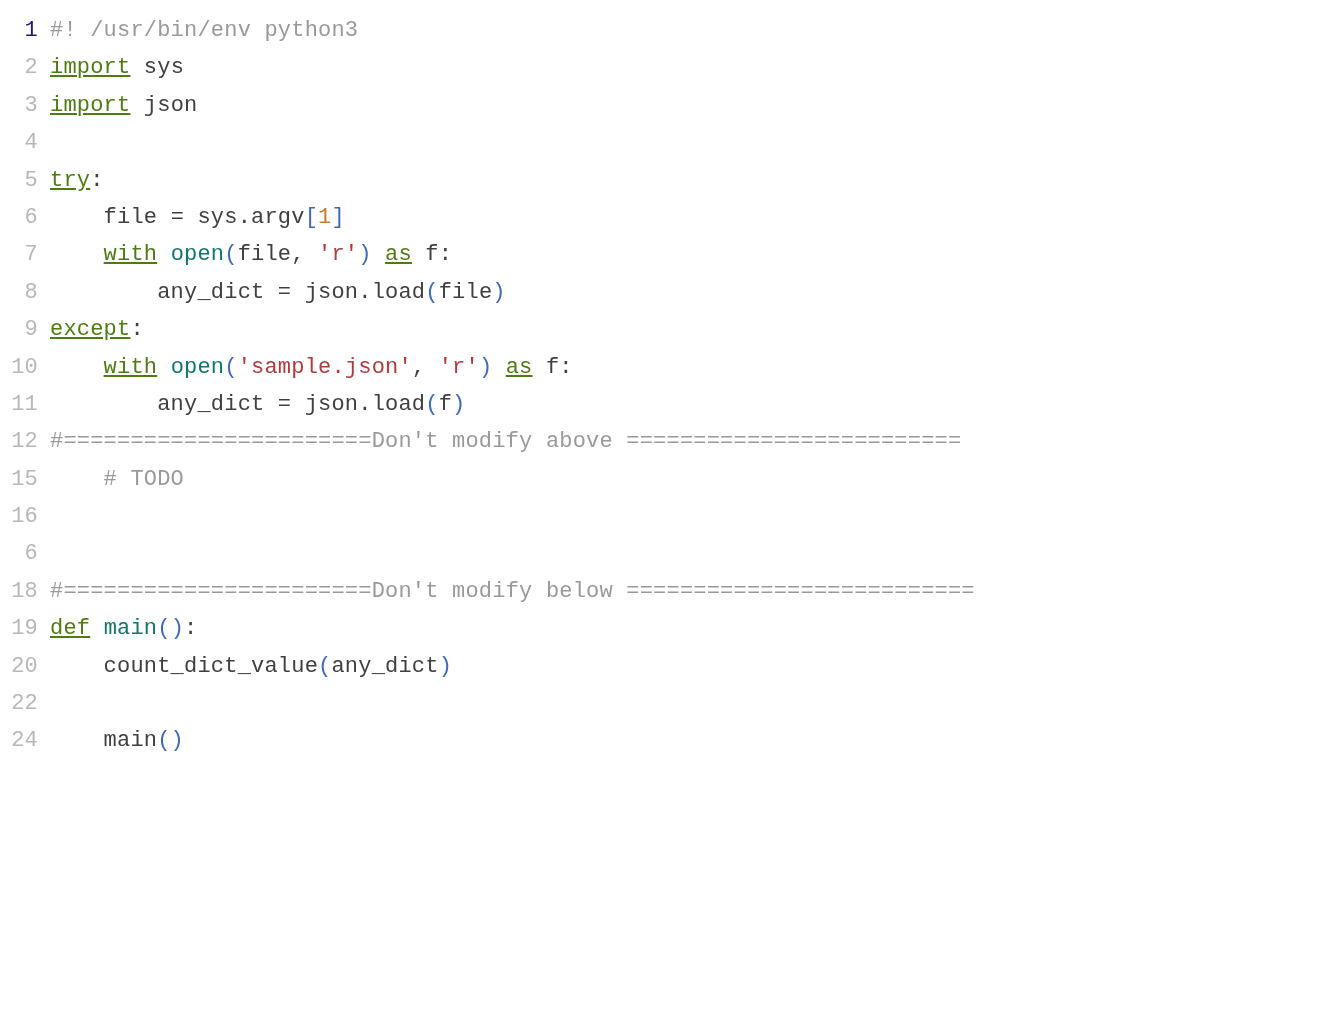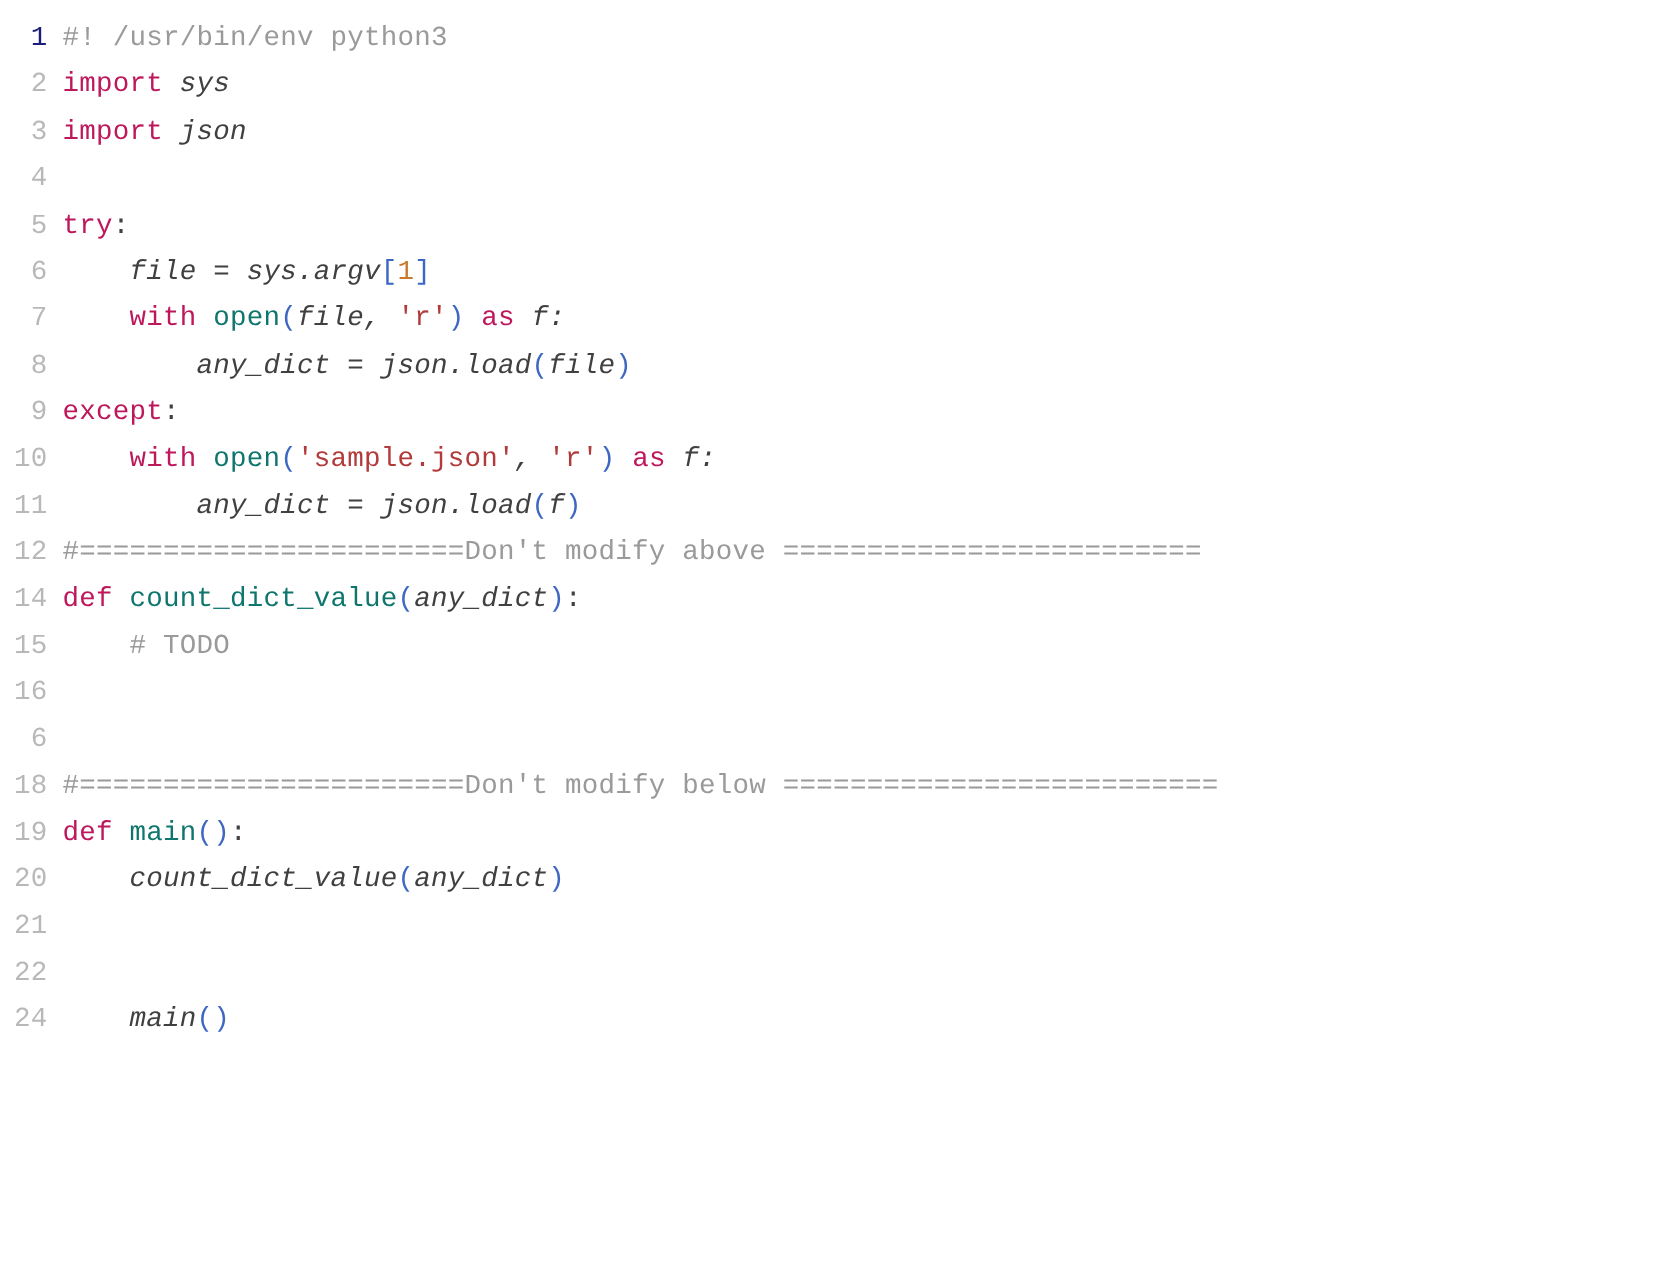--- a/index.html
+++ b/index.html
@@ -18,23 +18,23 @@
       width:50px;
       text-align:right;
       padding-right:12px;
       color:#b8b8b8;
       user-select:none;
       flex:0 0 50px;
     }
     .gutter.current { color:#1c1c7a; }
     .src { flex:1; white-space:pre; }
     .tok-comment { color:#9a9a9a; }
-    .tok-keyword { color:#be185d; }
+    .tok-keyword { color:#4d7c0f;text-decoration:underline; }
     .tok-builtin { color:#0f766e; }
-    .tok-ident   { color:#404040;font-style:italic; }
+    .tok-ident   { color:#404040; }
     .tok-paren   { color:#3d67c2; }
     .tok-bracket { color:#3d67c2; }
     .tok-num     { color:#c97b2c; }
     .tok-str     { color:#b23a3a; }
     .tok-punct   { color:#404040; }
   </style>
 </head>
 <body>
 
 <div class="code-block" id="code">
@@ -43,23 +43,21 @@
     <div class="line"><span class="gutter">3</span><span class="src"><span class="tok-keyword">import</span><span class="tok-ident"> json</span></span></div>
     <div class="line"><span class="gutter">4</span><span class="src"></span></div>
     <div class="line"><span class="gutter">5</span><span class="src"><span class="tok-keyword">try</span><span class="tok-punct">:</span></span></div>
     <div class="line"><span class="gutter">6</span><span class="src"><span class="tok-ident">    file </span><span class="tok-punct">=</span><span class="tok-ident"> sys.argv</span><span class="tok-bracket">[</span><span class="tok-num">1</span><span class="tok-bracket">]</span></span></div>
     <div class="line"><span class="gutter">7</span><span class="src"><span class="tok-ident">    </span><span class="tok-keyword">with</span><span class="tok-ident"> </span><span class="tok-builtin">open</span><span class="tok-paren">(</span><span class="tok-ident">file, </span><span class="tok-str">'r'</span><span class="tok-paren">)</span><span class="tok-ident"> </span><span class="tok-keyword">as</span><span class="tok-ident"> f:</span></span></div>
     <div class="line"><span class="gutter">8</span><span class="src"><span class="tok-ident">        any_dict </span><span class="tok-punct">=</span><span class="tok-ident"> json.load</span><span class="tok-paren">(</span><span class="tok-ident">file</span><span class="tok-paren">)</span></span></div>
     <div class="line"><span class="gutter">9</span><span class="src"><span class="tok-keyword">except</span><span class="tok-punct">:</span></span></div>
     <div class="line"><span class="gutter">10</span><span class="src"><span class="tok-ident">    </span><span class="tok-keyword">with</span><span class="tok-ident"> </span><span class="tok-builtin">open</span><span class="tok-paren">(</span><span class="tok-str">'sample.json'</span><span class="tok-ident">, </span><span class="tok-str">'r'</span><span class="tok-paren">)</span><span class="tok-ident"> </span><span class="tok-keyword">as</span><span class="tok-ident"> f:</span></span></div>
     <div class="line"><span class="gutter">11</span><span class="src"><span class="tok-ident">        any_dict </span><span class="tok-punct">=</span><span class="tok-ident"> json.load</span><span class="tok-paren">(</span><span class="tok-ident">f</span><span class="tok-paren">)</span></span></div>
     <div class="line"><span class="gutter">12</span><span class="src"><span class="tok-comment">#=======================Don't modify above =========================</span></span></div>
-    <div class="line"><span class="gutter">14</span><span class="src"><span class="tok-keyword">def</span><span class="tok-ident"> </span><span class="tok-builtin">count_dict_value</span><span class="tok-paren">(</span><span class="tok-ident">any_dict</span><span class="tok-paren">)</span><span class="tok-punct">:</span></span></div>
     <div class="line"><span class="gutter">15</span><span class="src"><span class="tok-ident">    </span><span class="tok-comment"># TODO</span></span></div>
     <div class="line"><span class="gutter">16</span><span class="src"></span></div>
     <div class="line"><span class="gutter">6</span><span class="src"></span></div>
     <div class="line"><span class="gutter">18</span><span class="src"><span class="tok-comment">#=======================Don't modify below ==========================</span></span></div>
     <div class="line"><span class="gutter">19</span><span class="src"><span class="tok-keyword">def</span><span class="tok-ident"> </span><span class="tok-builtin">main</span><span class="tok-paren">()</span><span class="tok-punct">:</span></span></div>
     <div class="line"><span class="gutter">20</span><span class="src"><span class="tok-ident">    count_dict_value</span><span class="tok-paren">(</span><span class="tok-ident">any_dict</span><span class="tok-paren">)</span></span></div>
-    <div class="line"><span class="gutter">21</span><span class="src"></span></div>
     <div class="line"><span class="gutter">22</span><span class="src"></span></div>
     <div class="line"><span class="gutter">24</span><span class="src"><span class="tok-ident">    main</span><span class="tok-paren">()</span></span></div>
   </div>
 
 </body></html>

